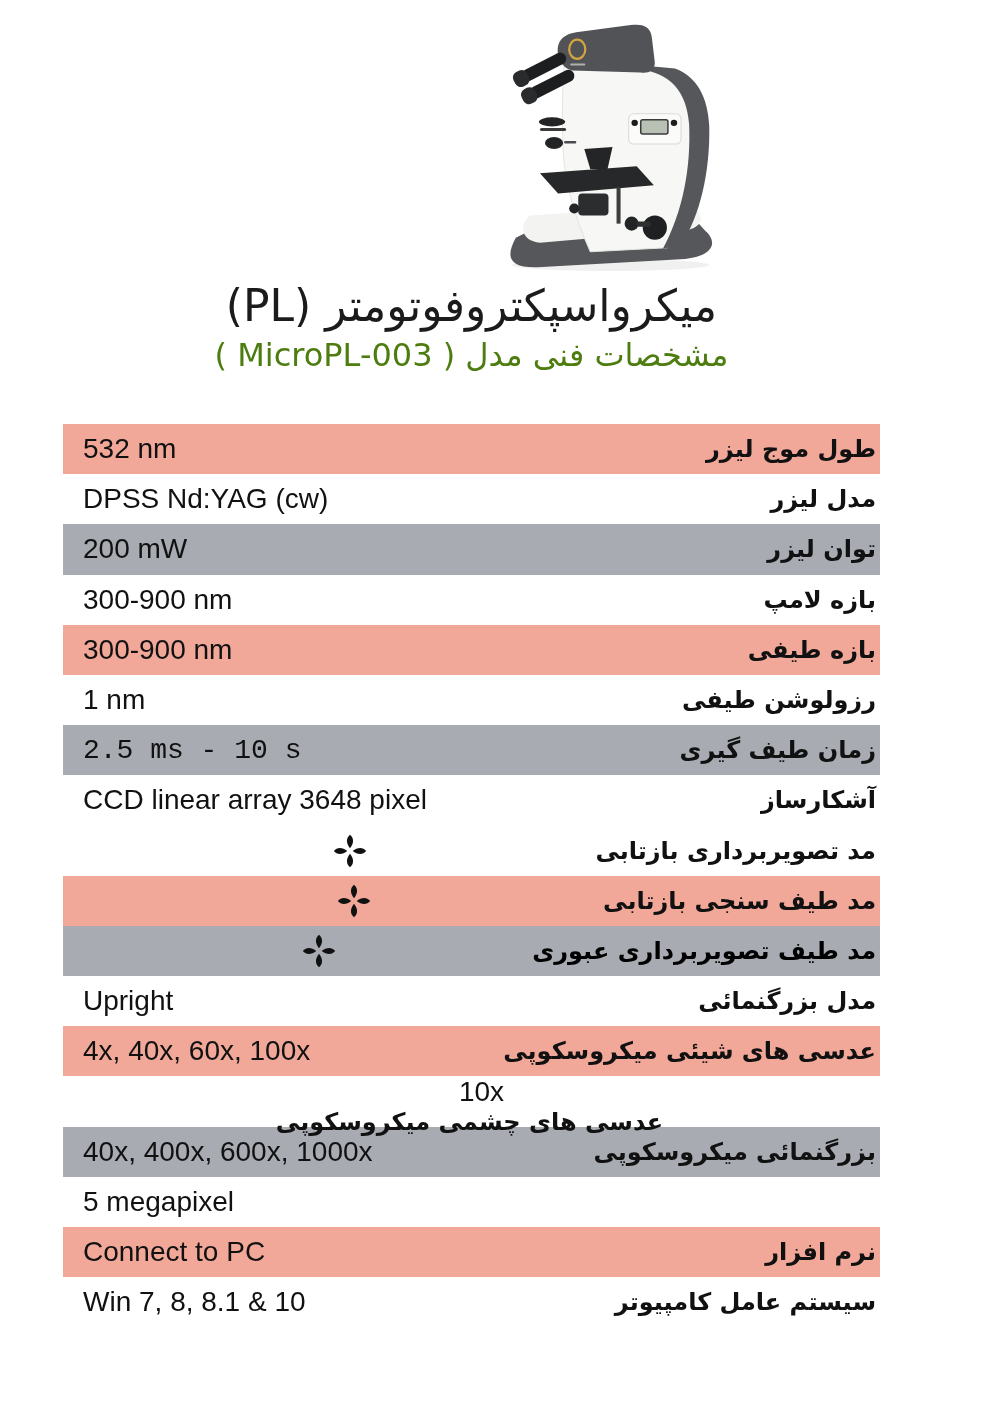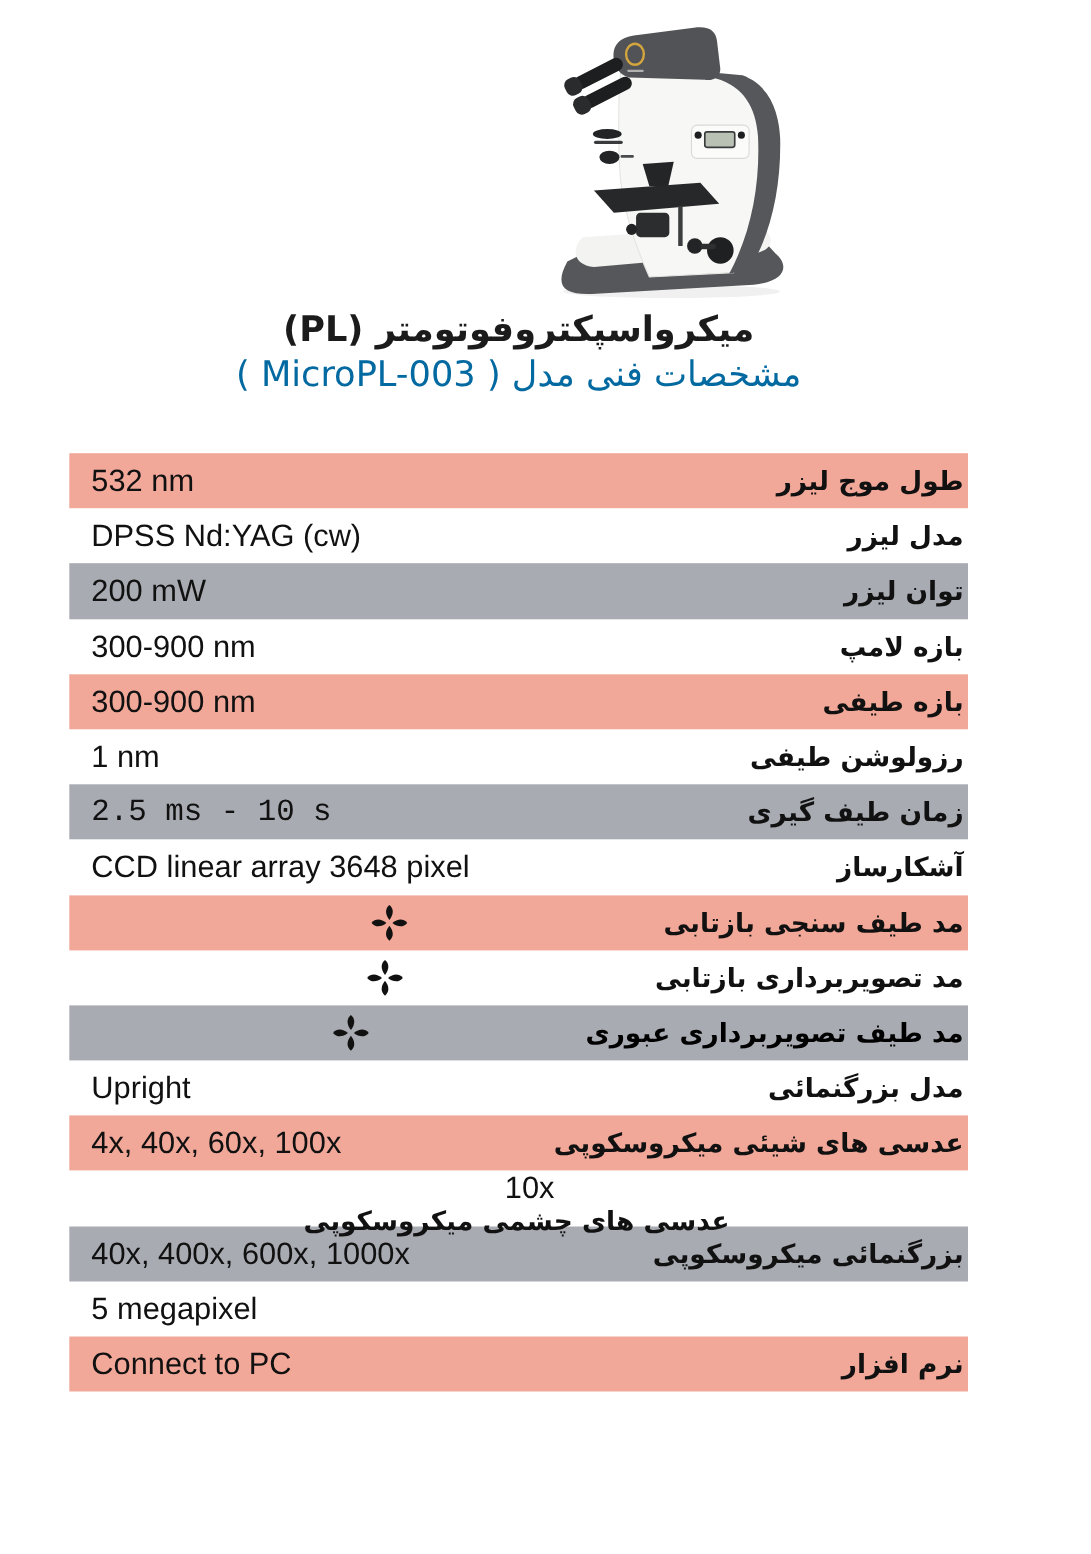--- a/index.html
+++ b/index.html
@@ -12,35 +12,35 @@
   }
   .microscope{
     position:absolute;left:477px;top:10px;width:268px;height:262px;
   }
   .header{
     position:absolute;left:63px;top:280px;width:817px;
     text-align:center;
   }
   .title{
     direction:rtl;
-    font-size:32px;
-    font-weight:bold;
+    font-size:44px;
+    font-weight:normal;
     line-height:1.2;
     letter-spacing:0;
     margin:0;
   }
   .subtitle{
     direction:rtl;
     font-size:32px;
     font-weight:normal;
     line-height:1.25;
     margin:2px 0 0 0;
   }
   .spec-table{
-    position:absolute;left:63px;top:412px;width:817px;
+    position:absolute;left:63px;top:424px;width:817px;
   }
   .row{
     height:50.2px;
     display:flex;
     flex-direction:row;
     align-items:center;
     justify-content:space-between;
   }
   .row-value{
     direction:ltr;
@@ -113,21 +113,21 @@
     <circle cx="156" cy="112" r="3.2" fill="#1d1e1f"></circle>
     <circle cx="195" cy="112" r="3.2" fill="#1d1e1f"></circle>
 
     <circle cx="176" cy="216" r="12" fill="#1f2022"></circle>
     <circle cx="153" cy="212" r="7" fill="#232426"></circle>
     <rect x="158" y="210" width="14" height="5" rx="2" fill="#2e2f31"></rect>
   </svg>
 
   <div class="header">
     <h1 class="title" style="color: rgb(27, 27, 27);">میکرواسپکتروفوتومتر (PL)</h1>
-    <h2 class="subtitle" style="color: #0369a1;">مشخصات فنی مدل ( MicroPL-003 )</h2>
+    <h2 class="subtitle" style="color: #4d7c0f;">مشخصات فنی مدل ( MicroPL-003 )</h2>
   </div>
 
   <div class="spec-table">
       <div class="row" style="background: rgb(242, 168, 153);">
       <span class="row-value" style="color: rgb(17, 17, 17);">532 nm</span>
 
       <span class="row-label" style="color: rgb(17, 17, 17);">طول موج لیزر</span>
     </div>
       <div class="row" style="background: transparent;">
       <span class="row-value" style="color: rgb(17, 17, 17);">DPSS Nd:YAG (cw)</span>
@@ -156,45 +156,45 @@
     </div>
       <div class="row" style="background: rgb(168, 171, 178);">
       <span class="row-value" style="color: rgb(17, 17, 17); font-family: Liberation Mono, monospace;">2.5 ms - 10 s</span>
 
       <span class="row-label" style="color: rgb(17, 17, 17);">زمان طیف گیری</span>
     </div>
       <div class="row" style="background: transparent;">
       <span class="row-value" style="color: rgb(17, 17, 17);">CCD linear array 3648 pixel</span>
 
       <span class="row-label" style="color: rgb(17, 17, 17);">آشکارساز</span>
+    </div>
+      <div class="row" style="background: transparent;">
+      <span class="row-value" style="color: rgb(17, 17, 17);"></span>
+      <svg class="petal-icon" viewBox="0 0 40 40" aria-hidden="true">
+        <g fill="#111111">
+          <path d="M20 17 C16 12 15 6 20 2 C25 6 24 12 20 17 Z"></path>
+          <path d="M20 23 C16 28 15 34 20 38 C25 34 24 28 20 23 Z"></path>
+          <path d="M17 20 C12 16 6 15 2 20 C6 25 12 24 17 20 Z"></path>
+          <path d="M23 20 C28 16 34 15 38 20 C34 25 28 24 23 20 Z"></path>
+        </g>
+      </svg>
+      <span class="row-label" style="color: rgb(17, 17, 17);">مد تصویربرداری بازتابی</span>
     </div>
       <div class="row" style="background: rgb(242, 168, 153);">
       <span class="row-value" style="color: rgb(17, 17, 17);"></span>
       <svg class="petal-icon" viewBox="0 0 40 40" aria-hidden="true">
         <g fill="#111111">
           <path d="M20 17 C16 12 15 6 20 2 C25 6 24 12 20 17 Z"></path>
           <path d="M20 23 C16 28 15 34 20 38 C25 34 24 28 20 23 Z"></path>
           <path d="M17 20 C12 16 6 15 2 20 C6 25 12 24 17 20 Z"></path>
           <path d="M23 20 C28 16 34 15 38 20 C34 25 28 24 23 20 Z"></path>
         </g>
       </svg>
       <span class="row-label" style="color: rgb(17, 17, 17);">مد طیف سنجی بازتابی</span>
     </div>
-      <div class="row" style="background: transparent;">
-      <span class="row-value" style="color: rgb(17, 17, 17);"></span>
-      <svg class="petal-icon" viewBox="0 0 40 40" aria-hidden="true">
-        <g fill="#111111">
-          <path d="M20 17 C16 12 15 6 20 2 C25 6 24 12 20 17 Z"></path>
-          <path d="M20 23 C16 28 15 34 20 38 C25 34 24 28 20 23 Z"></path>
-          <path d="M17 20 C12 16 6 15 2 20 C6 25 12 24 17 20 Z"></path>
-          <path d="M23 20 C28 16 34 15 38 20 C34 25 28 24 23 20 Z"></path>
-        </g>
-      </svg>
-      <span class="row-label" style="color: rgb(17, 17, 17);">مد تصویربرداری بازتابی</span>
-    </div>
       <div class="row" style="background: rgb(168, 171, 178);">
       <span class="row-value" style="color: rgb(17, 17, 17);"></span>
       <svg class="petal-icon" viewBox="0 0 40 40" aria-hidden="true">
         <g fill="#111111">
           <path d="M20 17 C16 12 15 6 20 2 C25 6 24 12 20 17 Z"></path>
           <path d="M20 23 C16 28 15 34 20 38 C25 34 24 28 20 23 Z"></path>
           <path d="M17 20 C12 16 6 15 2 20 C6 25 12 24 17 20 Z"></path>
           <path d="M23 20 C28 16 34 15 38 20 C34 25 28 24 23 20 Z"></path>
         </g>
       </svg>
@@ -222,15 +222,20 @@
     </div>
       <div class="row" style="background: transparent;">
       <span class="row-value" style="color: rgb(17, 17, 17);">5 megapixel</span>
 
     </div>
       <div class="row" style="background: rgb(242, 168, 153);">
       <span class="row-value" style="color: rgb(17, 17, 17);">Connect to PC</span>
 
       <span class="row-label" style="color: rgb(17, 17, 17);">نرم افزار</span>
     </div>
+      <div class="row" style="background: transparent;">
+      <span class="row-value" style="color: rgb(17, 17, 17);">Win 7, 8, 8.1 &amp; 10</span>
+
+      <span class="row-label" style="color: rgb(17, 17, 17);">سیستم عامل کامپیوتر</span>
+    </div>
     </div>
 
 </div>
 
 </body></html>

